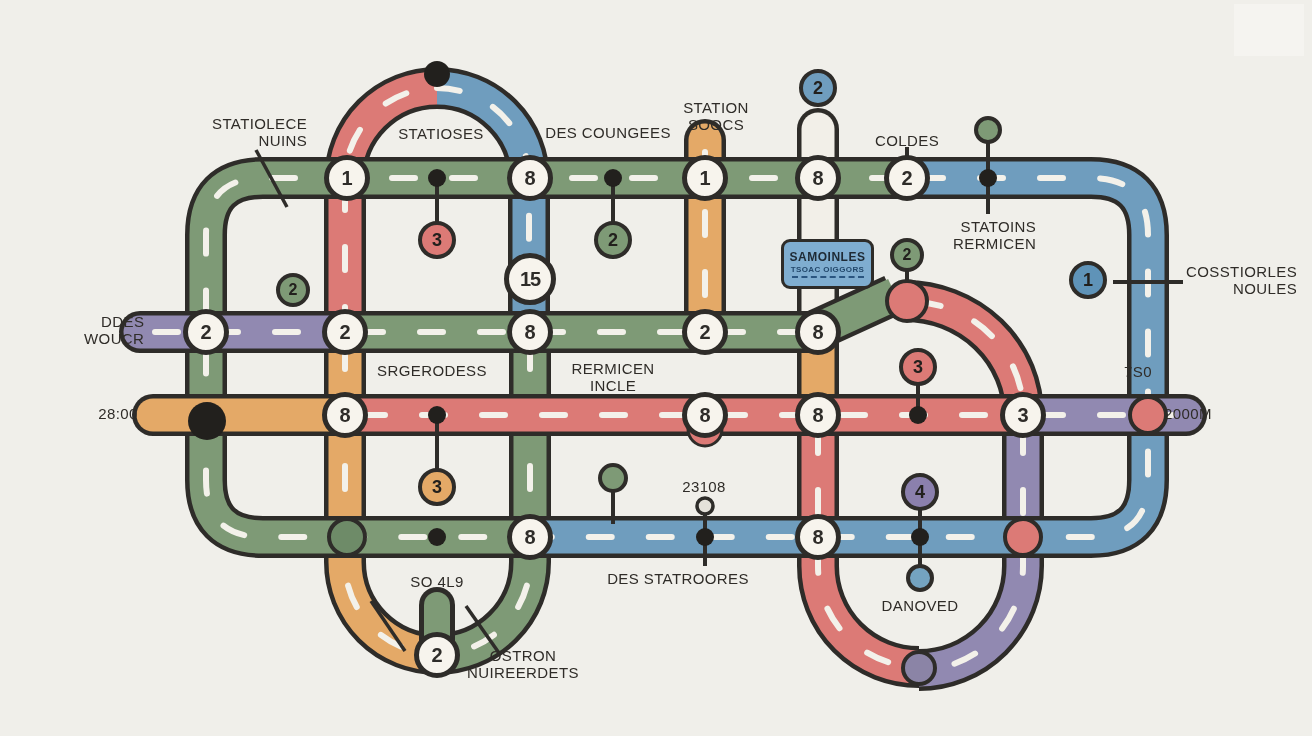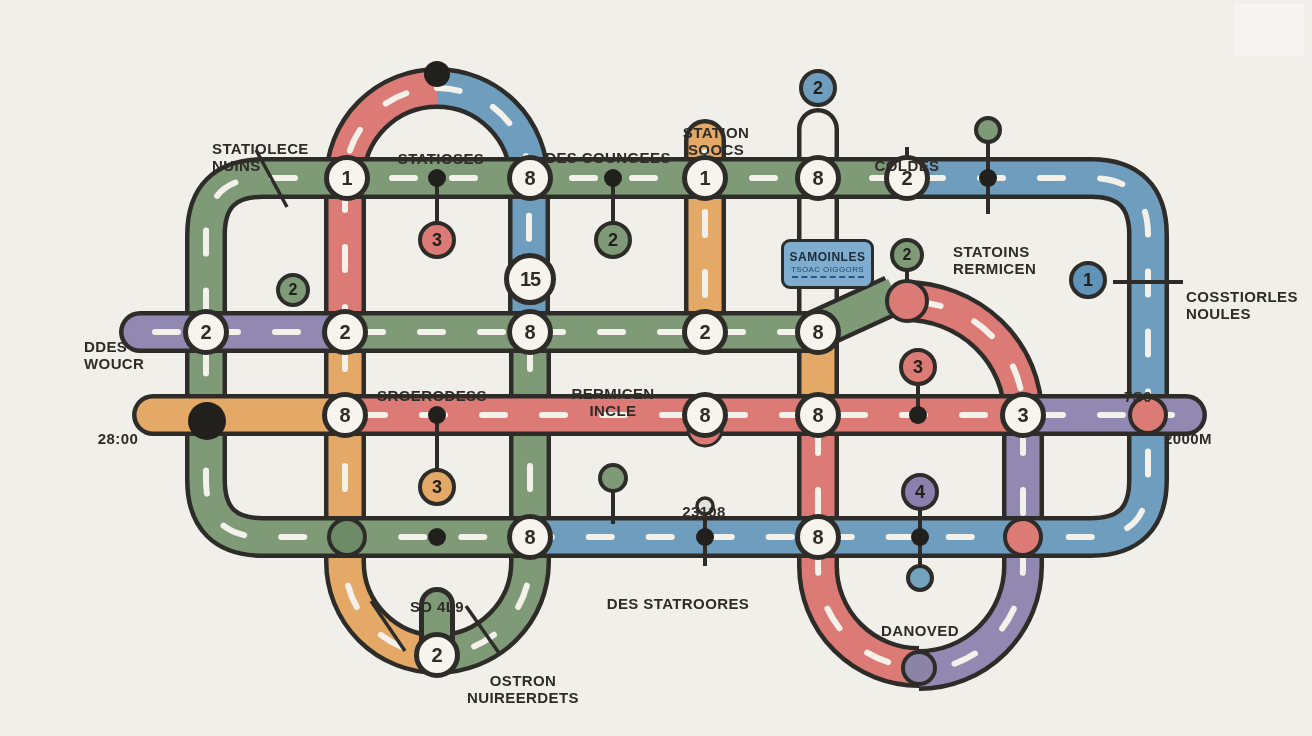--- a/index.html
+++ b/index.html
@@ -19,29 +19,29 @@
            font-weight:700;color:#2e2c29;transform:translate(-50%,-50%);z-index:30;}
   .st46{width:46px;height:46px;font-size:20px;}
   .st52{width:52px;height:52px;font-size:20px;letter-spacing:-1px;}
   .badge{position:absolute;display:flex;align-items:center;justify-content:center;
          border:4px solid #2e2c29;border-radius:50%;font-weight:700;color:#22201d;
          transform:translate(-50%,-50%);z-index:25;}
   .b38{width:38px;height:38px;font-size:18px;}
   .b34{width:34px;height:34px;font-size:16px;}
   .dotc{position:absolute;border:4px solid #2e2c29;border-radius:50%;
         transform:translate(-50%,-50%);z-index:25;}
-  .lbl{position:absolute;color:#2f2c28;font-weight:700;font-size:15px;letter-spacing:.4px;
+  .lbl{position:absolute;color:#2f2c28;font-weight:400;font-size:15px;letter-spacing:.4px;
        line-height:16.5px;text-align:center;transform:translate(-50%,-50%);
-       white-space:nowrap;z-index:40;margin-top:25px;}
-  .lbl.la{transform:none;text-align:left;}
+       white-space:nowrap;z-index:40;}
+  .lbl.la{transform:none;text-align:right;}
   .legend{position:absolute;left:781px;top:239px;width:93px;height:50px;background:#7fadd0;
           border:3px solid #2e2c29;border-radius:9px;z-index:35;
           display:flex;flex-direction:column;align-items:center;justify-content:center;gap:1px;}
   .legend .l1{font-weight:700;font-size:12px;letter-spacing:.5px;color:#1e2a35;}
-  .legend .l2{font-weight:400;font-size:8px;letter-spacing:.4px;color:#23486b;}
+  .legend .l2{font-weight:700;font-size:8px;letter-spacing:.4px;color:#23486b;}
   .legend .l3{width:72px;border-bottom:2px dashed #2a5580;margin-top:1px;}
 </style>
 </head>
 <body>
 
 <div class="map">
   <div class="corner"></div>
 
   <svg class="roads" width="1312" height="736" viewBox="0 0 1312 736">
 

